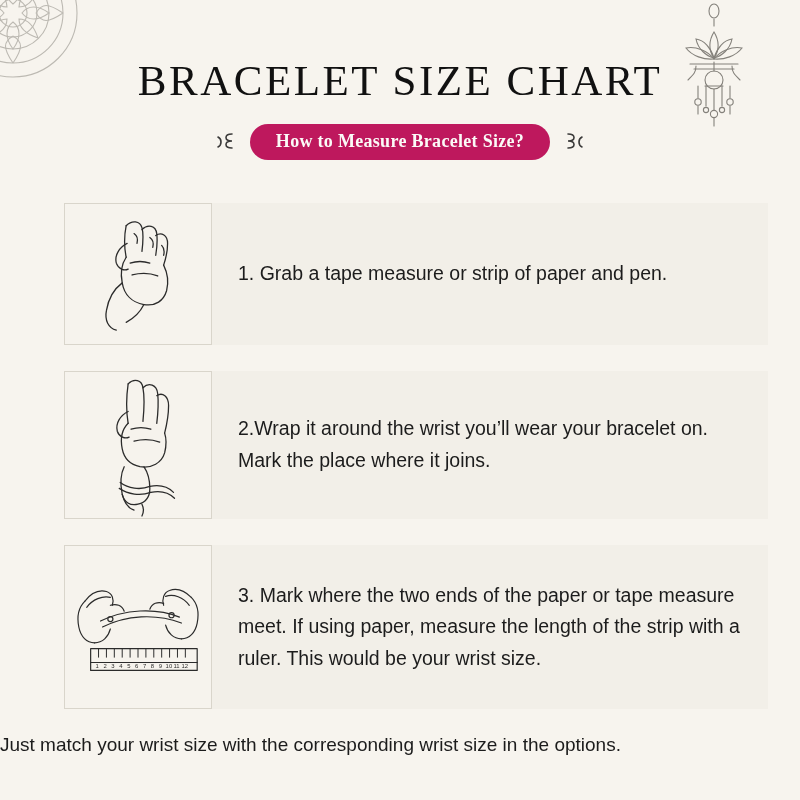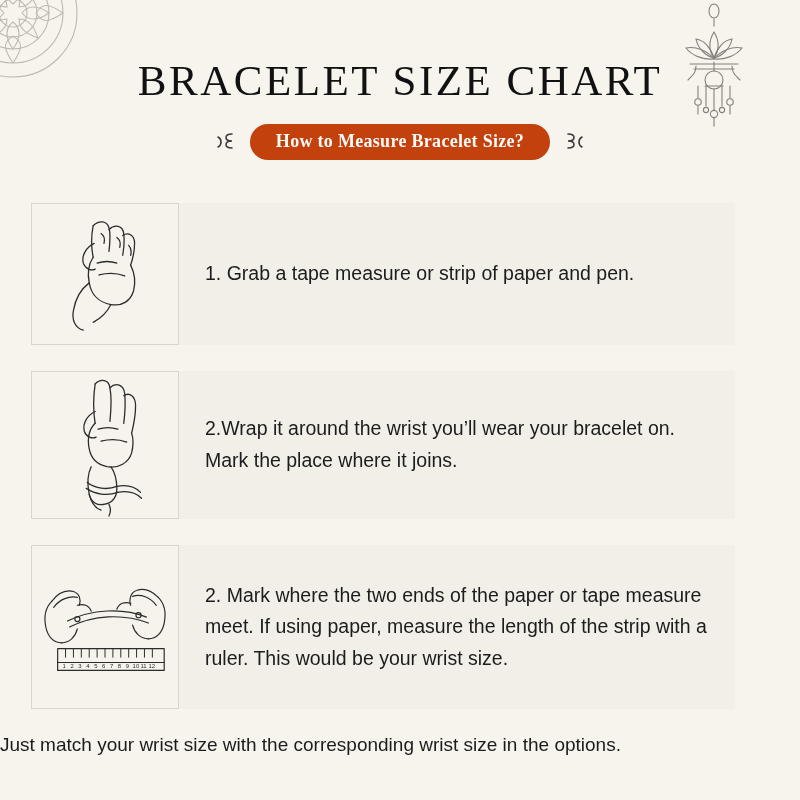--- a/index.html
+++ b/index.html
@@ -56,41 +56,41 @@
     position: absolute;
     top: 124px;
     left: 0;
     width: 100%;
     display: flex;
     align-items: center;
     justify-content: center;
     gap: 12px;
   }
   .pill {
-    background: #c2410c;
+    background: #be185d;
     color: #fbfaf7;
     border-radius: 18px;
     padding: 7px 26px 8px 26px;
     font-family: "Liberation Serif", serif;
     font-size: 18px;
     font-weight: 700;
     letter-spacing: 0.3px;
     white-space: nowrap;
   }
   .flourish {
     width: 26px;
     height: 26px;
     opacity: 0.85;
   }
 
   
   .steps {
     position: absolute;
     top: 203px;
-    left: 31px;
+    left: 64px;
     width: 704px;
   }
   .step {
     display: flex;
     align-items: stretch;
     background: #f2efe8;
     margin-bottom: 26px;
   }
   .step-1 { height: 142px; }
   .step-2 { height: 148px; }
@@ -316,19 +316,19 @@
           <text x="79" y="124">7</text>
             <text x="87" y="124">8</text>
             <text x="95" y="124">9</text>
           <text x="102" y="124">10</text>
             <text x="110" y="124">11</text>
             <text x="118" y="124">12</text>
         </g>
       </svg>
     </div>
     <div class="step-text">
-        <span>2. Mark where the two ends of the paper or tape measure meet. If using paper, measure the length of the strip with a ruler. This would be your wrist size.</span>
+        <span>3. Mark where the two ends of the paper or tape measure meet. If using paper, measure the length of the strip with a ruler. This would be your wrist size.</span>
       </div>
   </div>
 
 </div>
 
 <div class="footer">Just match your wrist size with the corresponding wrist size in the options.</div>
 
 </body></html>

